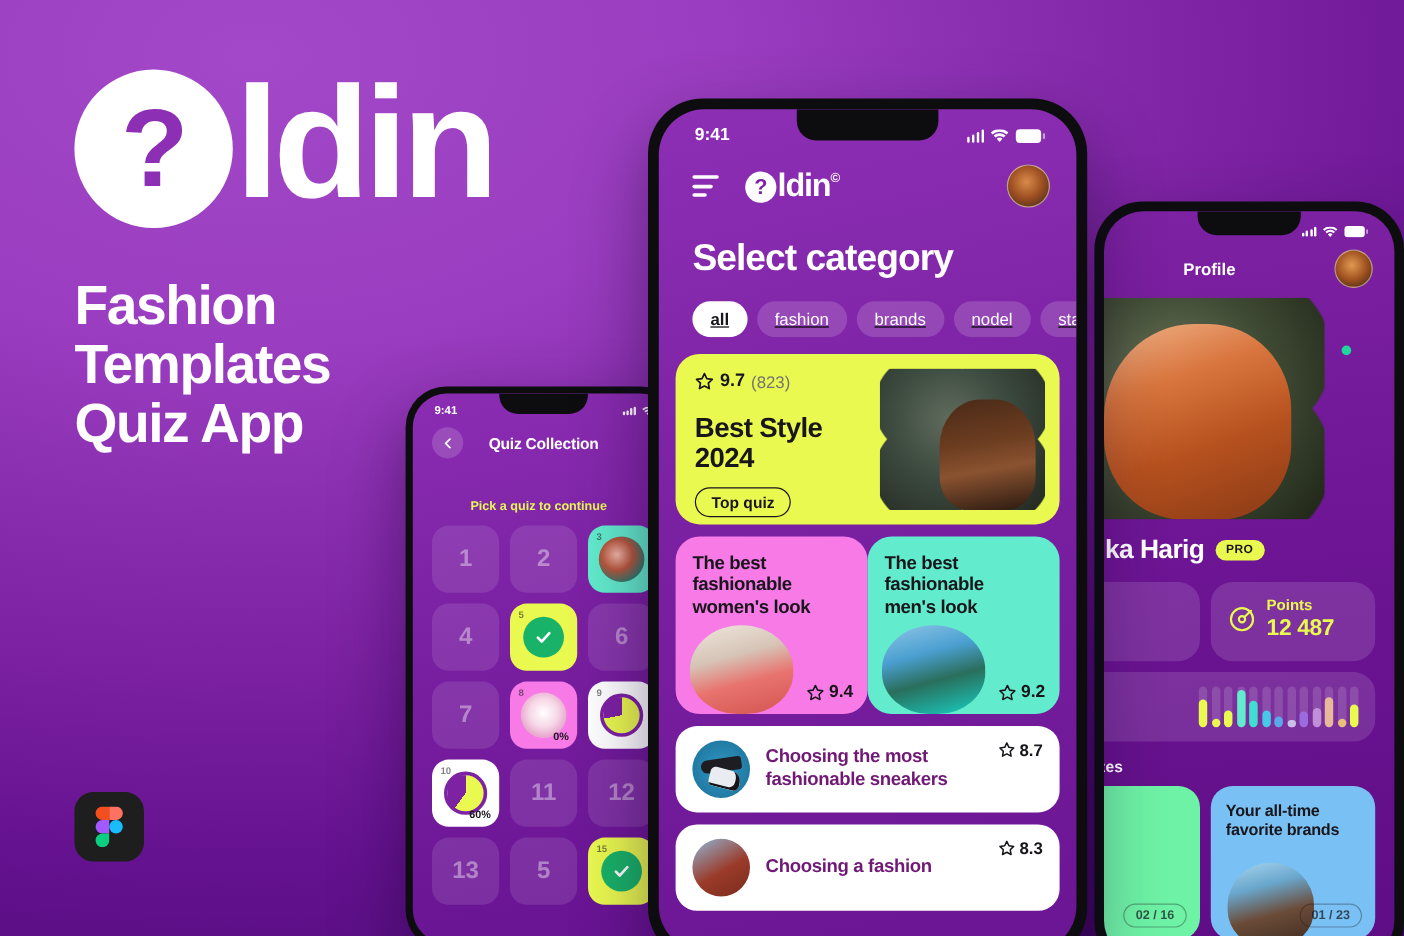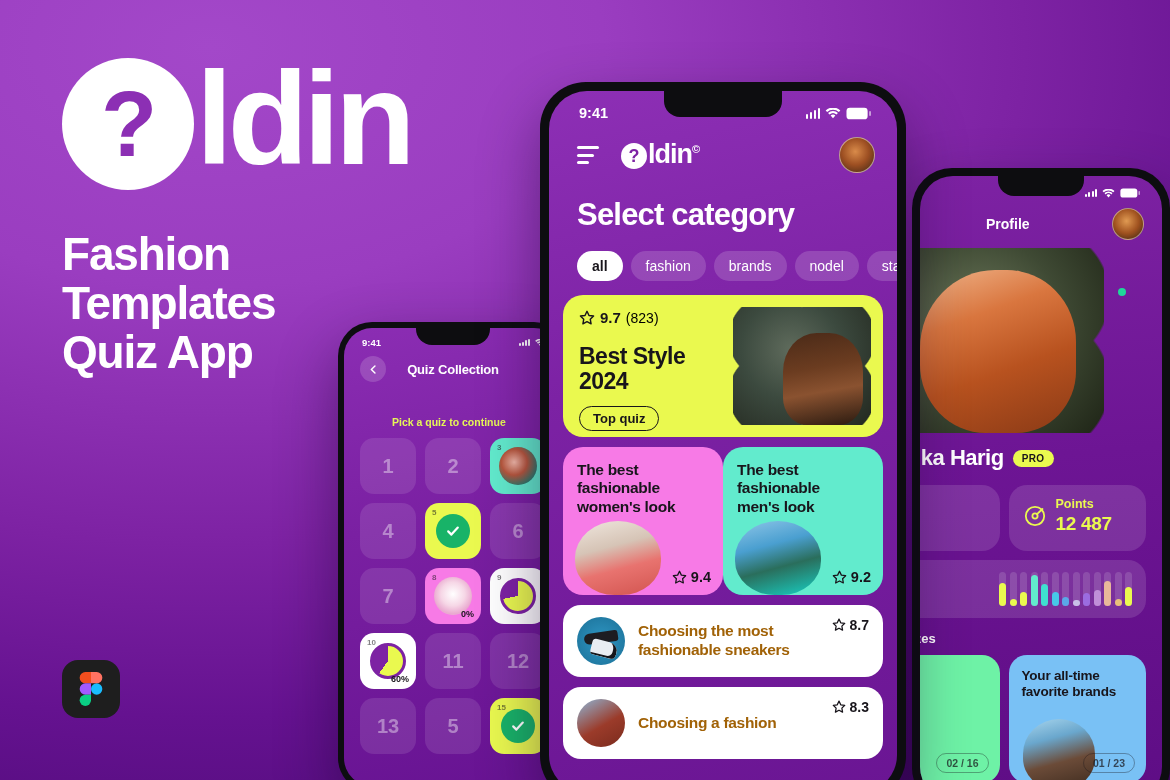--- a/index.html
+++ b/index.html
@@ -115,36 +115,36 @@
     margin-left: auto; width: 36px; height: 36px; border-radius: 50%;
     border: 1.5px solid rgba(255,255,255,.5); overflow: hidden;
     background: radial-gradient(circle at 45% 40%, #d98b4a 0%, #9d4f22 48%, #3a2414 100%);
   }
   .m-title {
     padding: 24px 28px 0; color: #fff;
     font-size: 31px; font-weight: 700; letter-spacing: -0.8px;
   }
   .chips {
     display: flex; gap: 8px; padding: 18px 0 0 28px;
-    overflow: hidden; white-space: nowrap;
+    overflow: hidden; white-space: nowrap; text-decoration: underline;
   }
   .chip {
     flex: none; padding: 7px 15px; border-radius: 16px;
     background: rgba(255,255,255,.16); color: #fff;
     font-size: 14px; font-weight: 500;
   }
   .chip.active { background: #fff; color: #18151b; font-weight: 700; }
 
   .m-body { padding: 14px 14px 0; }
   .card-hero {
     background: #eaf94f; border-radius: 20px;
     padding: 14px 16px; position: relative; overflow: hidden; height: 142px;
   }
   .rating { display: flex; align-items: center; gap: 5px; color: #18151b; font-size: 15px; font-weight: 700; }
-  .rating .cnt { color: #000000; font-weight: 500; font-size: 14px; }
+  .rating .cnt { color: #737373; font-weight: 500; font-size: 14px; }
   .hero-title {
     margin-top: 18px; font-size: 23px; font-weight: 700; color: #18151b;
     line-height: 1.08; letter-spacing: -0.5px;
   }
   .pill-outline {
     display: inline-block; margin-top: 12px;
     border: 1.5px solid #18151b; border-radius: 14px;
     padding: 4px 13px; font-size: 13px; font-weight: 700; color: #18151b;
   }
   .blob-img {
@@ -201,21 +201,21 @@
   .li-thumb.sneaker::before {
     content:""; position:absolute; left:7px; top:15px; width:34px; height:11px;
     background:#1d1d22; border-radius: 6px 3px 3px 6px; transform: rotate(-8deg);
   }
   .li-thumb.sneaker::after {
     content:""; position:absolute; left:14px; top:24px; width:26px; height:16px;
     background:#e9edf2; border-radius: 4px 9px 5px 4px; transform: rotate(14deg);
     box-shadow: inset -4px -2px 0 #15151a;
   }
   .li-thumb.shirt { background: linear-gradient(150deg,#8fb6d6 0%, #9b3b2a 55%, #7a2b1d 100%); }
-  .li-title { font-size: 15.5px; font-weight: 700; color: #a16207; line-height: 1.2; letter-spacing: -0.3px; padding-right: 52px; }
+  .li-title { font-size: 15.5px; font-weight: 700; color: #701a75; line-height: 1.2; letter-spacing: -0.3px; padding-right: 52px; }
   .li-rating {
     position: absolute; right: 14px; top: 12px;
     display: flex; align-items: center; gap: 4px;
     font-size: 14px; font-weight: 700; color: #18151b;
   }
 
   
   #phone-left { left: 338px; top: 322px; width: 230px; height: 470px; z-index: 3; border-radius: 34px; padding: 6px; }
   #phone-left .screen { border-radius: 28px; background: linear-gradient(170deg,#8b2db3 0%, #7a20a2 42%, #671392 100%); }
   #phone-left .notch { width: 74px; height: 17px; }

